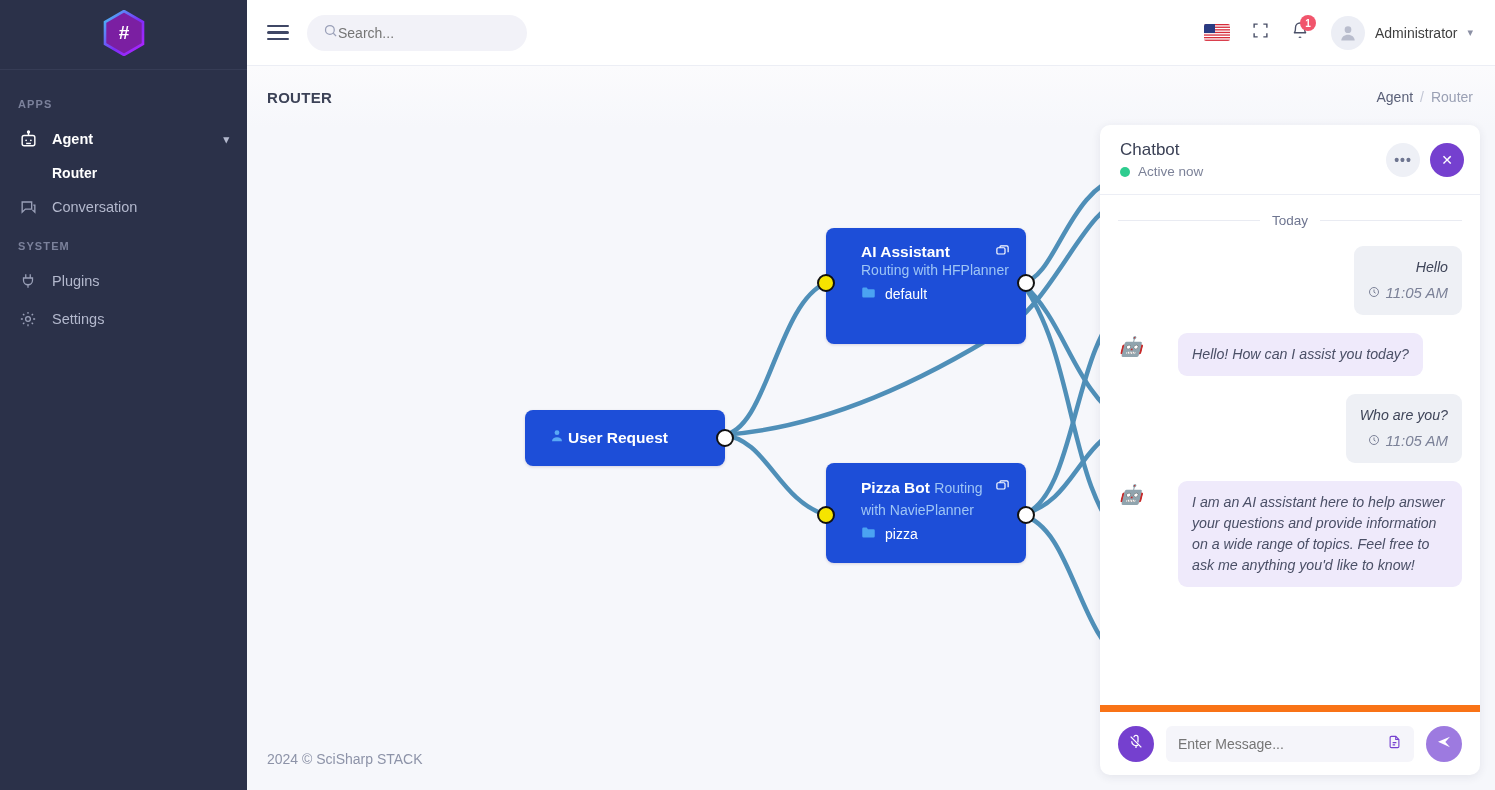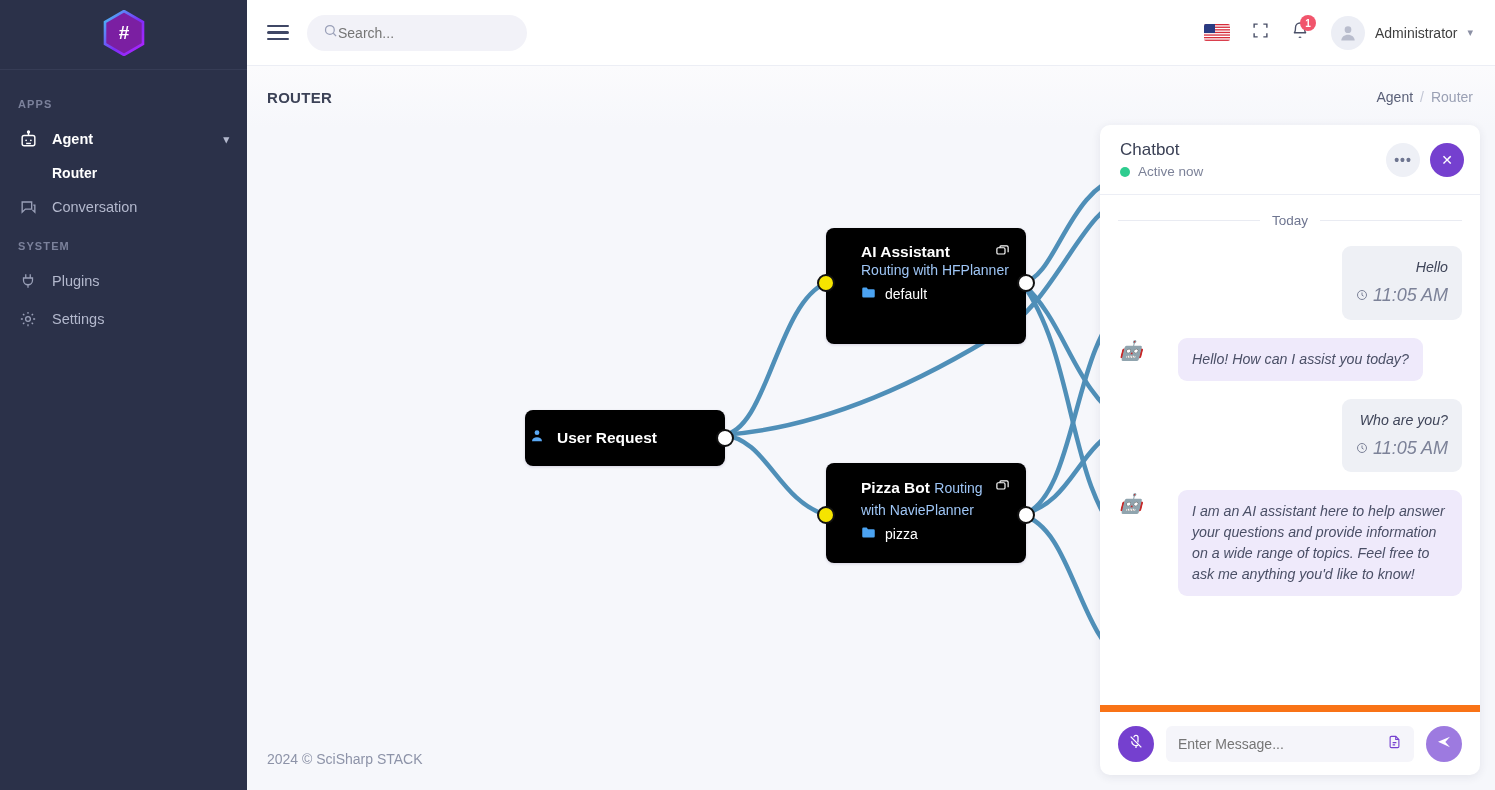--- a/index.html
+++ b/index.html
@@ -94,21 +94,21 @@
   .crumbs .sl { color: #c2c6d4; }
 
   
   .canvas {
     position: absolute; left: 20px; top: 128px; width: 855px; height: 600px;
     background: #f6f7fb;
   }
   .flow-svg { position: absolute; left: 0; top: 0; }
 
   .node {
-    position: absolute; background: #000000; border-radius: 8px; color: #fff;
+    position: absolute; background: #1d4ed8; border-radius: 8px; color: #fff;
     box-shadow: 0 1px 3px rgba(40,20,80,.16); cursor: pointer;
   }
   .node .ntitle { font-size: 15.5px; font-weight: 700; line-height: 1.25; }
   .node .nsub { font-size: 14px; color: #9ec5f5; line-height: 1.32; }
   .node .nfolder { display: flex; align-items: center; gap: 9px; margin-top: 6px; font-size: 14px; }
   .node .copy-ico { position: absolute; right: 30px; top: 0; }
   .port {
     position: absolute; width: 18px; height: 18px; border-radius: 50%;
     border: 2.2px solid #111; box-sizing: border-box; cursor: pointer;
   }
@@ -138,21 +138,21 @@
   .chat-body { flex: 1 1 auto; padding: 16px 18px; overflow: hidden; }
   .day-sep { display: flex; align-items: center; gap: 12px; margin: 2px 0 18px 0; }
   .day-sep .ln { flex: 1 1 auto; height: 1px; background: #e9ebf2; }
   .day-sep .lb { font-size: 13.5px; color: #6f7par; color: #6e7590; }
   .msg-row { display: flex; margin-bottom: 18px; align-items: flex-start; gap: 10px; font-style: italic; }
   .msg-row.right { justify-content: flex-end; }
   .bot-av { width: 26px; height: 26px; flex: 0 0 26px; display: flex; align-items: center; justify-content: center; font-size: 19px; }
   .bubble { border-radius: 9px; padding: 11px 14px; font-size: 14.2px; line-height: 1.48; }
   .bubble.user { background: #eef0f5; color: #3f4559; text-align: right; max-width: 260px; }
   .bubble.bot { background: #efeafb; color: #4a4f66; max-width: 292px; margin-left: 24px; }
-  .mtime { display: flex; align-items: flex-end; gap: 5px; justify-content: flex-end; margin-top: 4px; font-size: 18px; color: #7c8298; }
+  .mtime { display: flex; align-items: flex-end; gap: 5px; justify-content: flex-end; margin-top: 4px; font-size: 15px; color: #7c8298; }
   .chat-foot {
     height: 70px; border-top: 7px solid #f97316; display: flex; align-items: center;
     gap: 12px; padding: 0 18px;
   }
   .mic-btn { width: 36px; height: 36px; border-radius: 50%; background: #7540cf; border: none;
     display: flex; align-items: center; justify-content: center; cursor: pointer; flex: 0 0 36px; }
   .msg-input-wrap {
     flex: 1 1 auto; height: 36px; background: #f5f5fa; border-radius: 6px;
     display: flex; align-items: center; padding: 0 12px; gap: 8px;
   }
@@ -334,21 +334,21 @@
           <path d="M755,387 C810,370 805,215 859,176"></path>
 
           <path d="M755,387 C808,372 808,320 859,296"></path>
 
           <path d="M755,387 C805,400 810,505 859,536"></path>
 
           <path d="M1040,334 C1070,350 1078,395 1056,416"></path>
         </g>
       </svg>
 
-      <div class="node" style="left:258px; top:282px; width:200px; height:56px; display:flex; align-items:center; padding-left:4px; gap:12px;">
+      <div class="node" style="left:258px; top:282px; width:200px; height:56px; display:flex; align-items:center; padding-left:24px; gap:3px;">
         <span>
           <svg width="16" height="16" viewBox="0 0 24 24" fill="#5aa9f5">
             <circle cx="12" cy="7" r="3.6"></circle>
               <path d="M4.5 20c0-4 3.4-6.2 7.5-6.2S19.5 16 19.5 20z"></path>
           </svg>
         </span>
         <span class="ntitle">User Request</span>
         <span class="port out" style="right:-9px; top:19px;"></span>
       </div>
 

